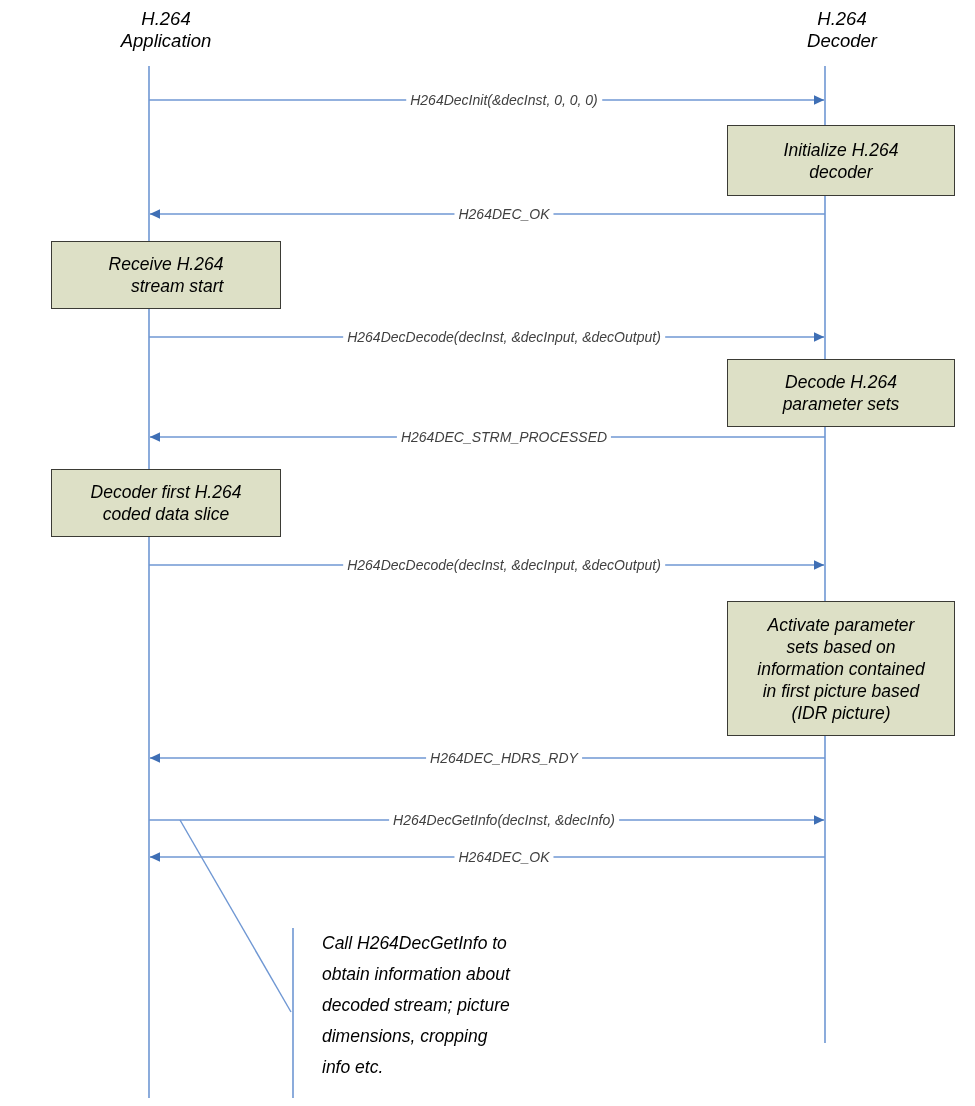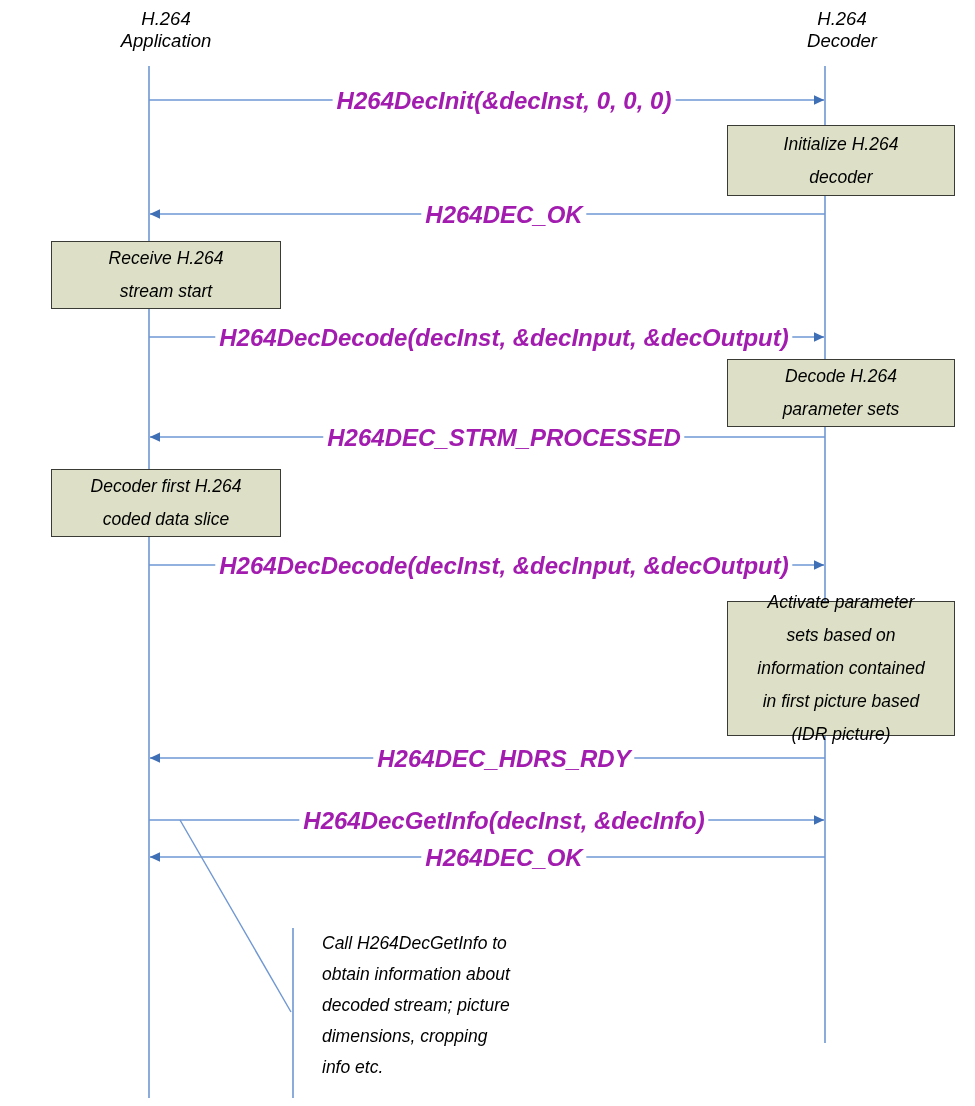--- a/index.html
+++ b/index.html
@@ -49,36 +49,35 @@
   .proc-box {
     position: absolute;
     box-sizing: border-box;
     background: #dde0c6;
     border: 1.6px solid #3b3b35;
     display: flex;
     align-items: center;
     justify-content: center;
     text-align: center;
     font-size: 17.5px;
-    line-height: 33px;
+    line-height: 22px;
     color: #000000;
     white-space: pre-line;
     padding: 2px 4px;
   }
 
   .msg-label {
     position: absolute;
     transform: translate(-50%, -50%);
     background: #ffffff;
     padding: 0 4px;
-    font-size: 24px;
+    font-size: 14px;
     line-height: 21px;
-    color: #a21caf;
+    color: #404040;
     white-space: pre;
-    font-weight: bold;
   }
 
   .note-text {
     position: absolute;
     font-size: 17.5px;
     line-height: 31px;
     color: #000000;
     white-space: pre-line;
     text-align: left;
   }
@@ -120,21 +119,21 @@
   <div class="layer" id="text-layer">
     <div id="lifeline-heads">
         <div class="lifeline-head" style="left: 29px; top: 8px; width: 240px;">H.264
 Application</div>
         <div class="lifeline-head" style="left: 705px; top: 8px; width: 240px;">H.264
 Decoder</div>
       </div>
     <div id="proc-boxes">
         <div class="proc-box" style="left: 710px; top: 125px; width: 228px; height: 71px;">Initialize H.264
 decoder</div>
-        <div class="proc-box" style="left: 34px; top: 241px; width: 230px; height: 68px;">Receive H.264
+        <div class="proc-box" style="left: 34px; top: 241px; width: 230px; height: 68px; text-align: right;">Receive H.264
 stream start</div>
         <div class="proc-box" style="left: 710px; top: 359px; width: 228px; height: 68px;">Decode H.264
 parameter sets</div>
         <div class="proc-box" style="left: 34px; top: 469px; width: 230px; height: 68px;">Decoder first H.264
 coded data slice</div>
         <div class="proc-box" style="left: 710px; top: 601px; width: 228px; height: 135px;">Activate parameter
 sets based on
 information contained
 in first picture based
 (IDR picture)</div>

